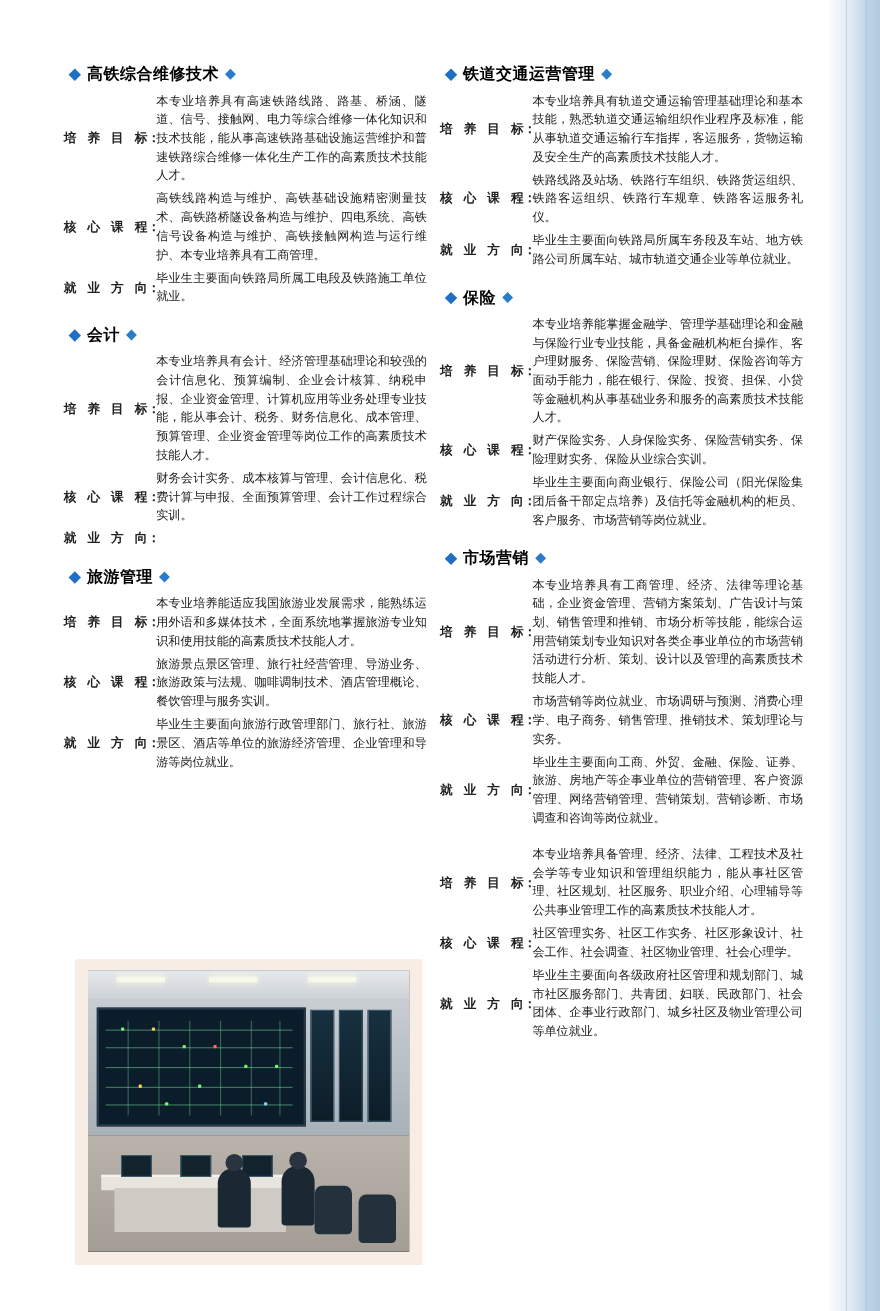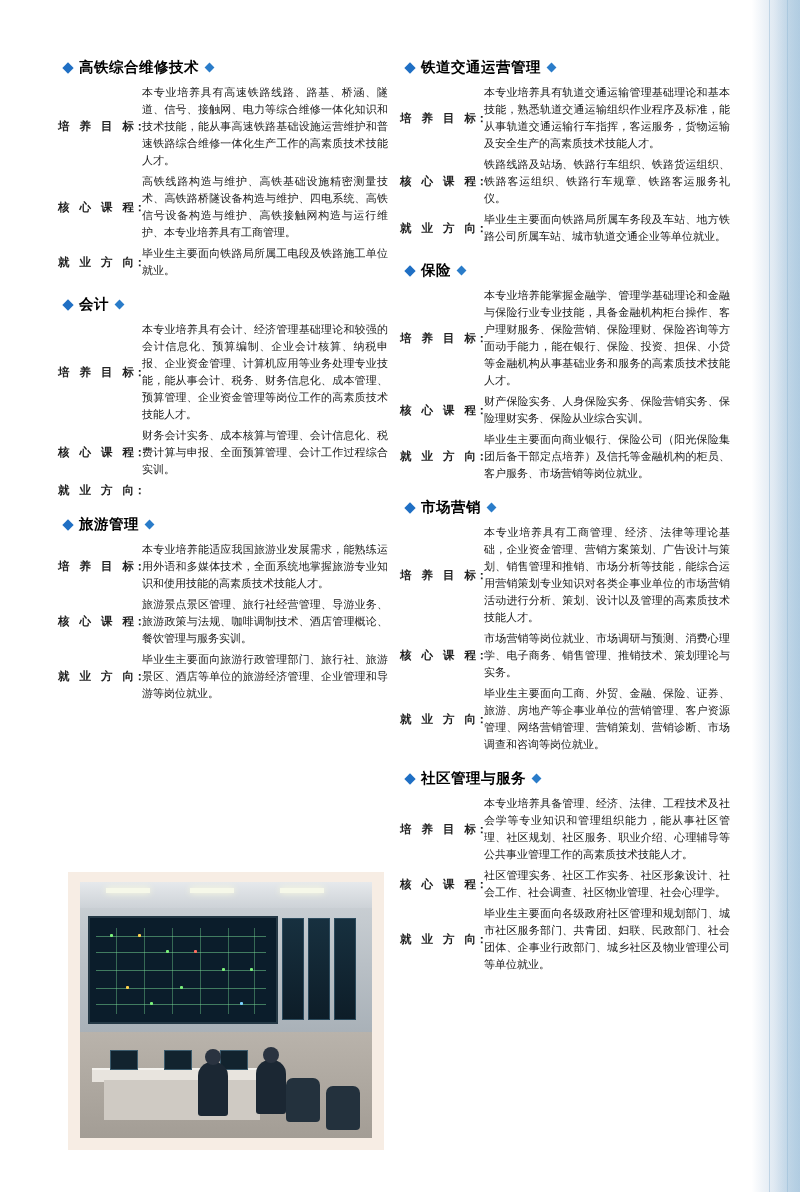--- a/index.html
+++ b/index.html
@@ -384,25 +384,20 @@
         </div>
         <div class="row">
           <div class="row-label">就业方向</div>
           <div class="row-colon">：</div>
           <div class="row-value">毕业生主要面向工商、外贸、金融、保险、证券、旅游、房地产等企事业单位的营销管理、客户资源管理、网络营销管理、营销策划、营销诊断、市场调查和咨询等岗位就业。</div>
         </div>
       </div>
     </div>
 
     <div class="program">
-      <div class="prog-title">
-        <span class="diamond"></span>
-        <span class="prog-title-text">社区管理与服务</span>
-        <span class="diamond sm"></span>
-      </div>
       <div class="rows">
         <div class="row">
           <div class="row-label">培养目标</div>
           <div class="row-colon">：</div>
           <div class="row-value">本专业培养具备管理、经济、法律、工程技术及社会学等专业知识和管理组织能力，能从事社区管理、社区规划、社区服务、职业介绍、心理辅导等公共事业管理工作的高素质技术技能人才。</div>
         </div>
         <div class="row">
           <div class="row-label">核心课程</div>
           <div class="row-colon">：</div>
           <div class="row-value">社区管理实务、社区工作实务、社区形象设计、社会工作、社会调查、社区物业管理、社会心理学。</div>

